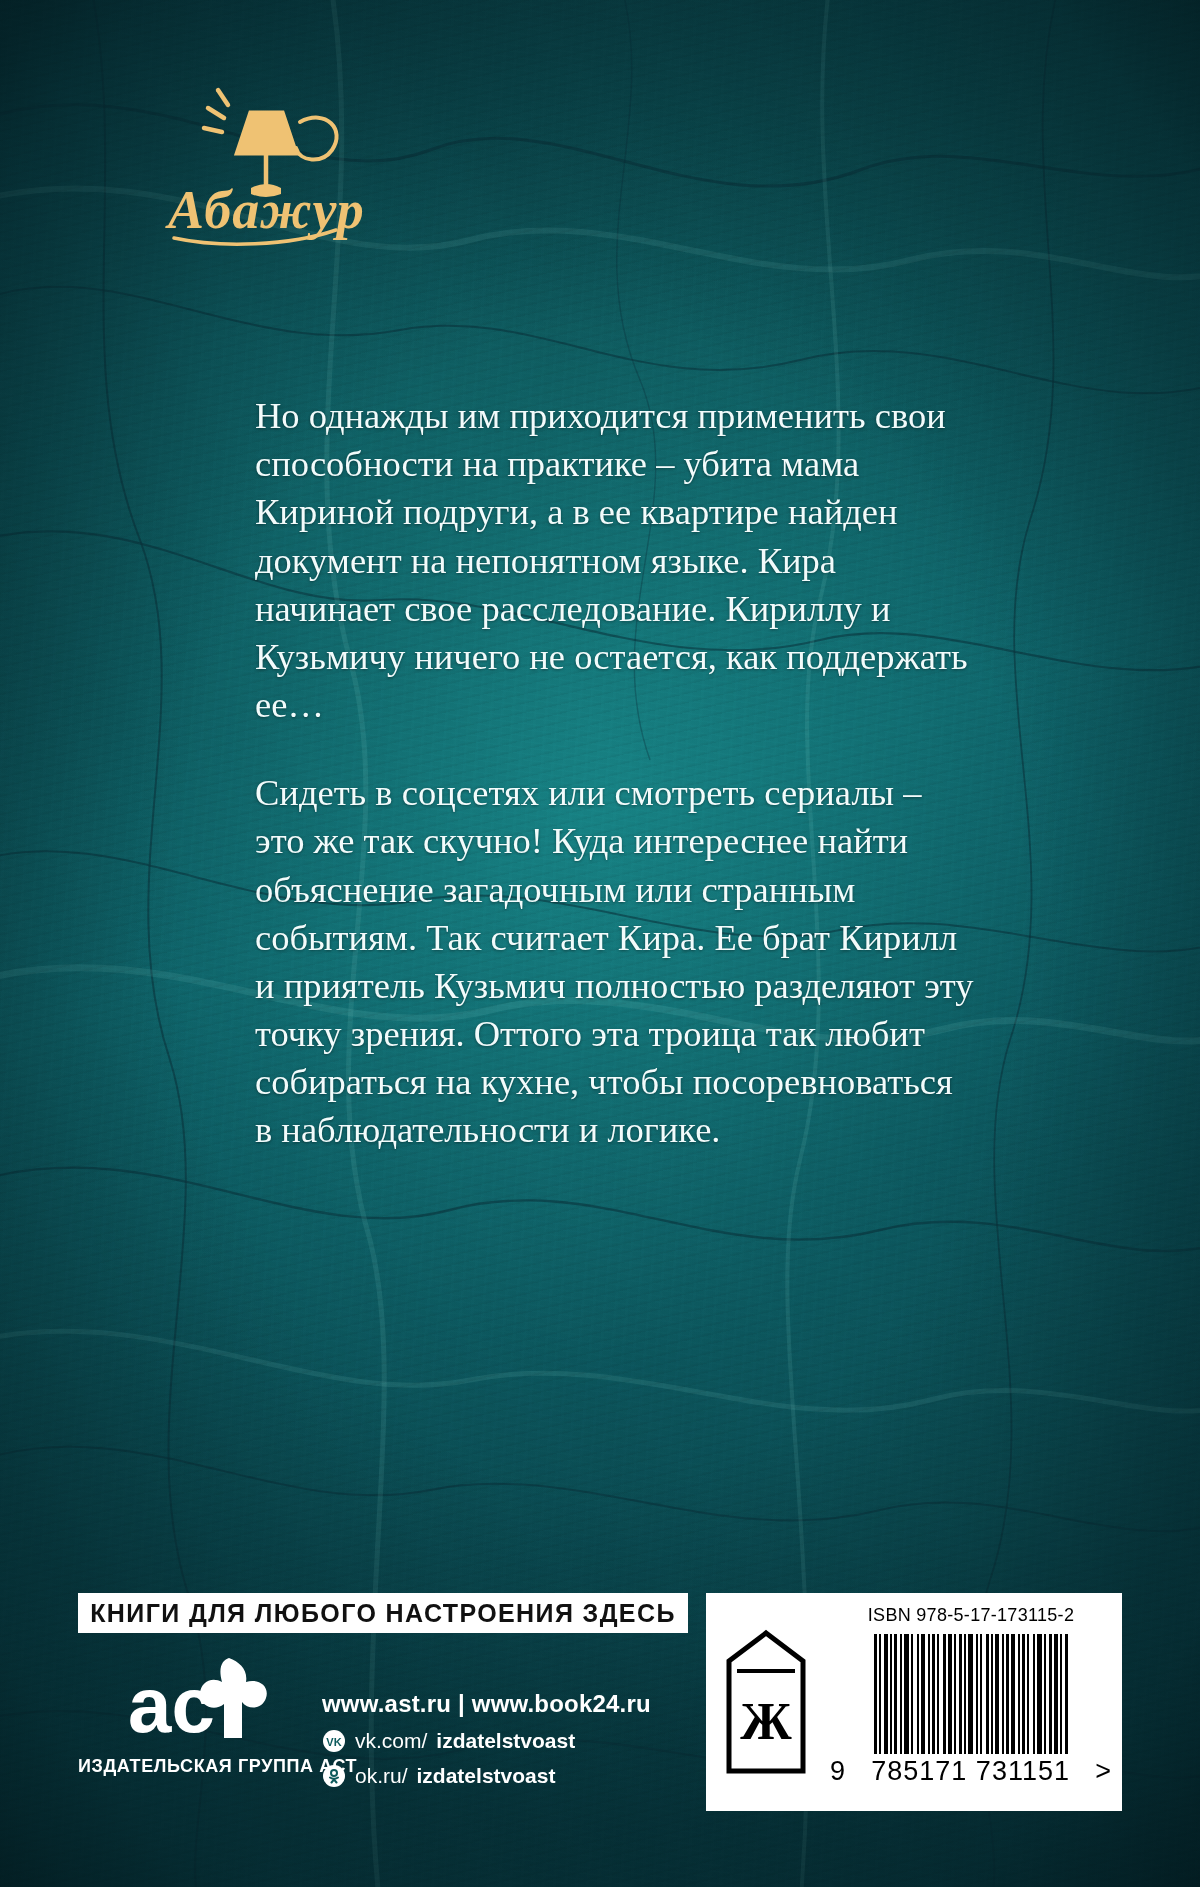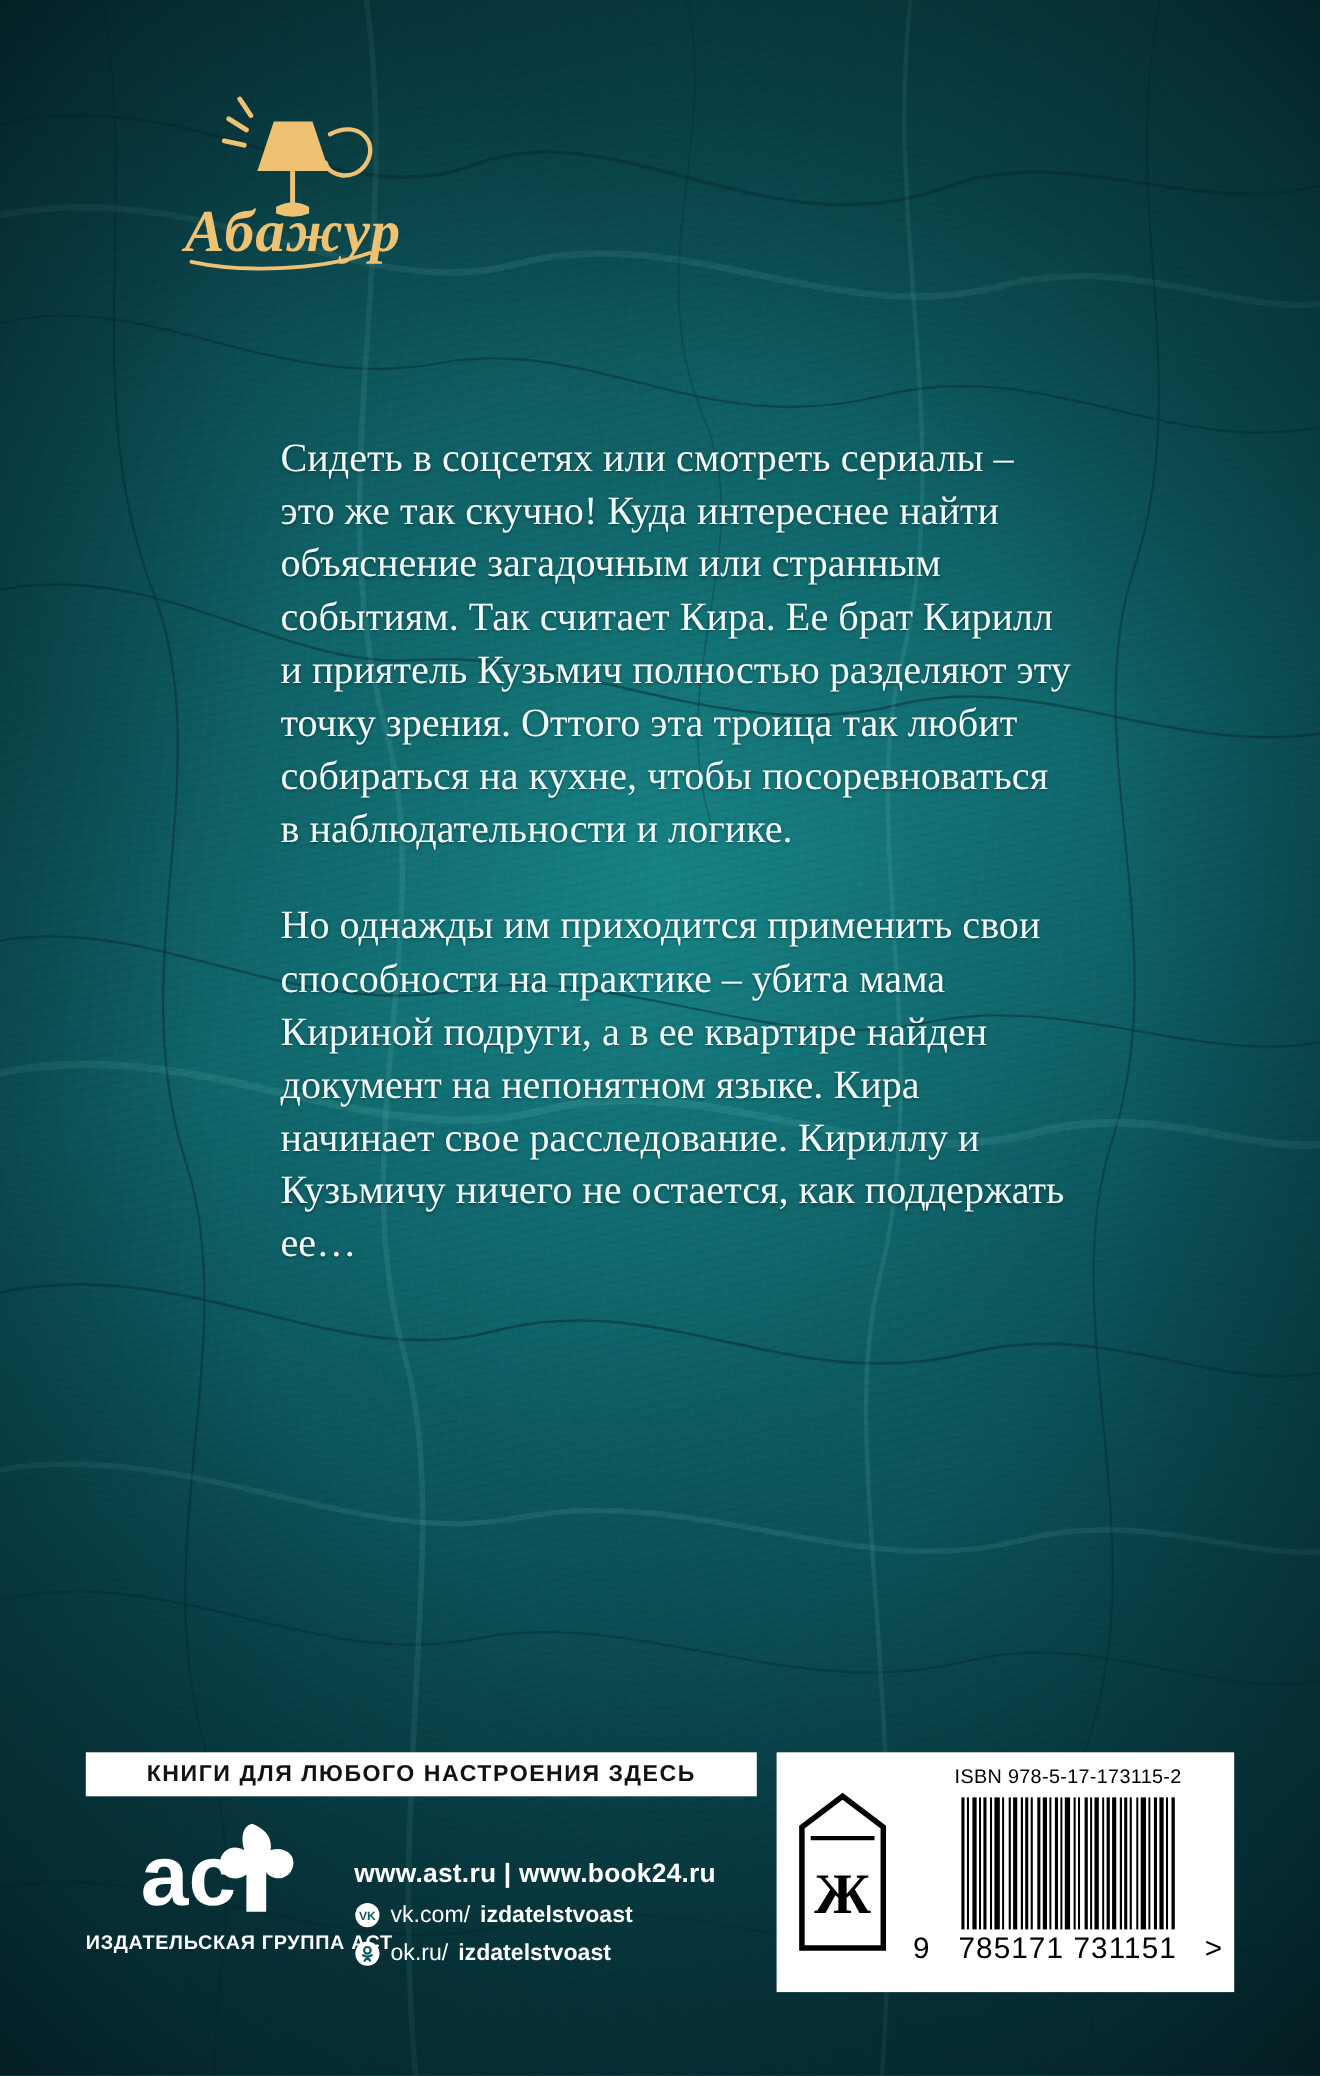--- a/index.html
+++ b/index.html
@@ -104,21 +104,21 @@
     width: 610px;
     height: 40px;
     background: #ffffff;
     display: flex;
     align-items: center;
     justify-content: center;
   }
   .tagline-bar span {
     font-family: "Liberation Sans", sans-serif;
     font-weight: bold;
-    font-size: 21px;
+    font-size: 25px;
     letter-spacing: 1.4px;
     color: #111;
     text-transform: uppercase;
     white-space: nowrap;
   }
 
   
   .publisher {
     position: absolute;
     left: 78px;
@@ -277,22 +277,22 @@
         <g fill="#efc273" font-family="Liberation Serif, serif">
           <text x="18" y="150" font-size="54" font-style="italic" font-weight="bold" letter-spacing="1">Абажур</text>
         </g>
         <path d="M24,160 C70,170 140,168 186,152" stroke="#efc273" stroke-width="3.5" fill="none" stroke-linecap="round"></path>
       </svg>
     </div>
 
   </div>
 
   <div class="blurb">
+    <p>Но однажды им приходится применить свои способности на практике – убита мама Кириной подруги, а в ее квартире найден документ на непонятном языке. Кира начинает свое расследование. Кириллу и Кузьмичу ничего не остается, как поддержать ее…</p>
     <p>Сидеть в соцсетях или смотреть сериалы – это же так скучно! Куда интереснее найти объяснение загадочным или странным событиям. Так считает Кира. Ее брат Кирилл и приятель Кузьмич полностью разделяют эту точку зрения. Оттого эта троица так любит собираться на кухне, чтобы посоревноваться в наблюдательности и логике.</p>
-    <p>Но однажды им приходится применить свои способности на практике – убита мама Кириной подруги, а в ее квартире найден документ на непонятном языке. Кира начинает свое расследование. Кириллу и Кузьмичу ничего не остается, как поддержать ее…</p>
   </div>
 
   <div class="tagline-bar">
     <span>книги для любого настроения здесь</span>
   </div>
 
   <div class="publisher">
     <svg class="ast-logo" width="150" height="96" viewBox="0 0 150 96" xmlns="http://www.w3.org/2000/svg">
       <g fill="#ffffff" font-family="Liberation Sans, sans-serif" font-weight="bold">
         <text x="0" y="80" font-size="78">ac</text>

